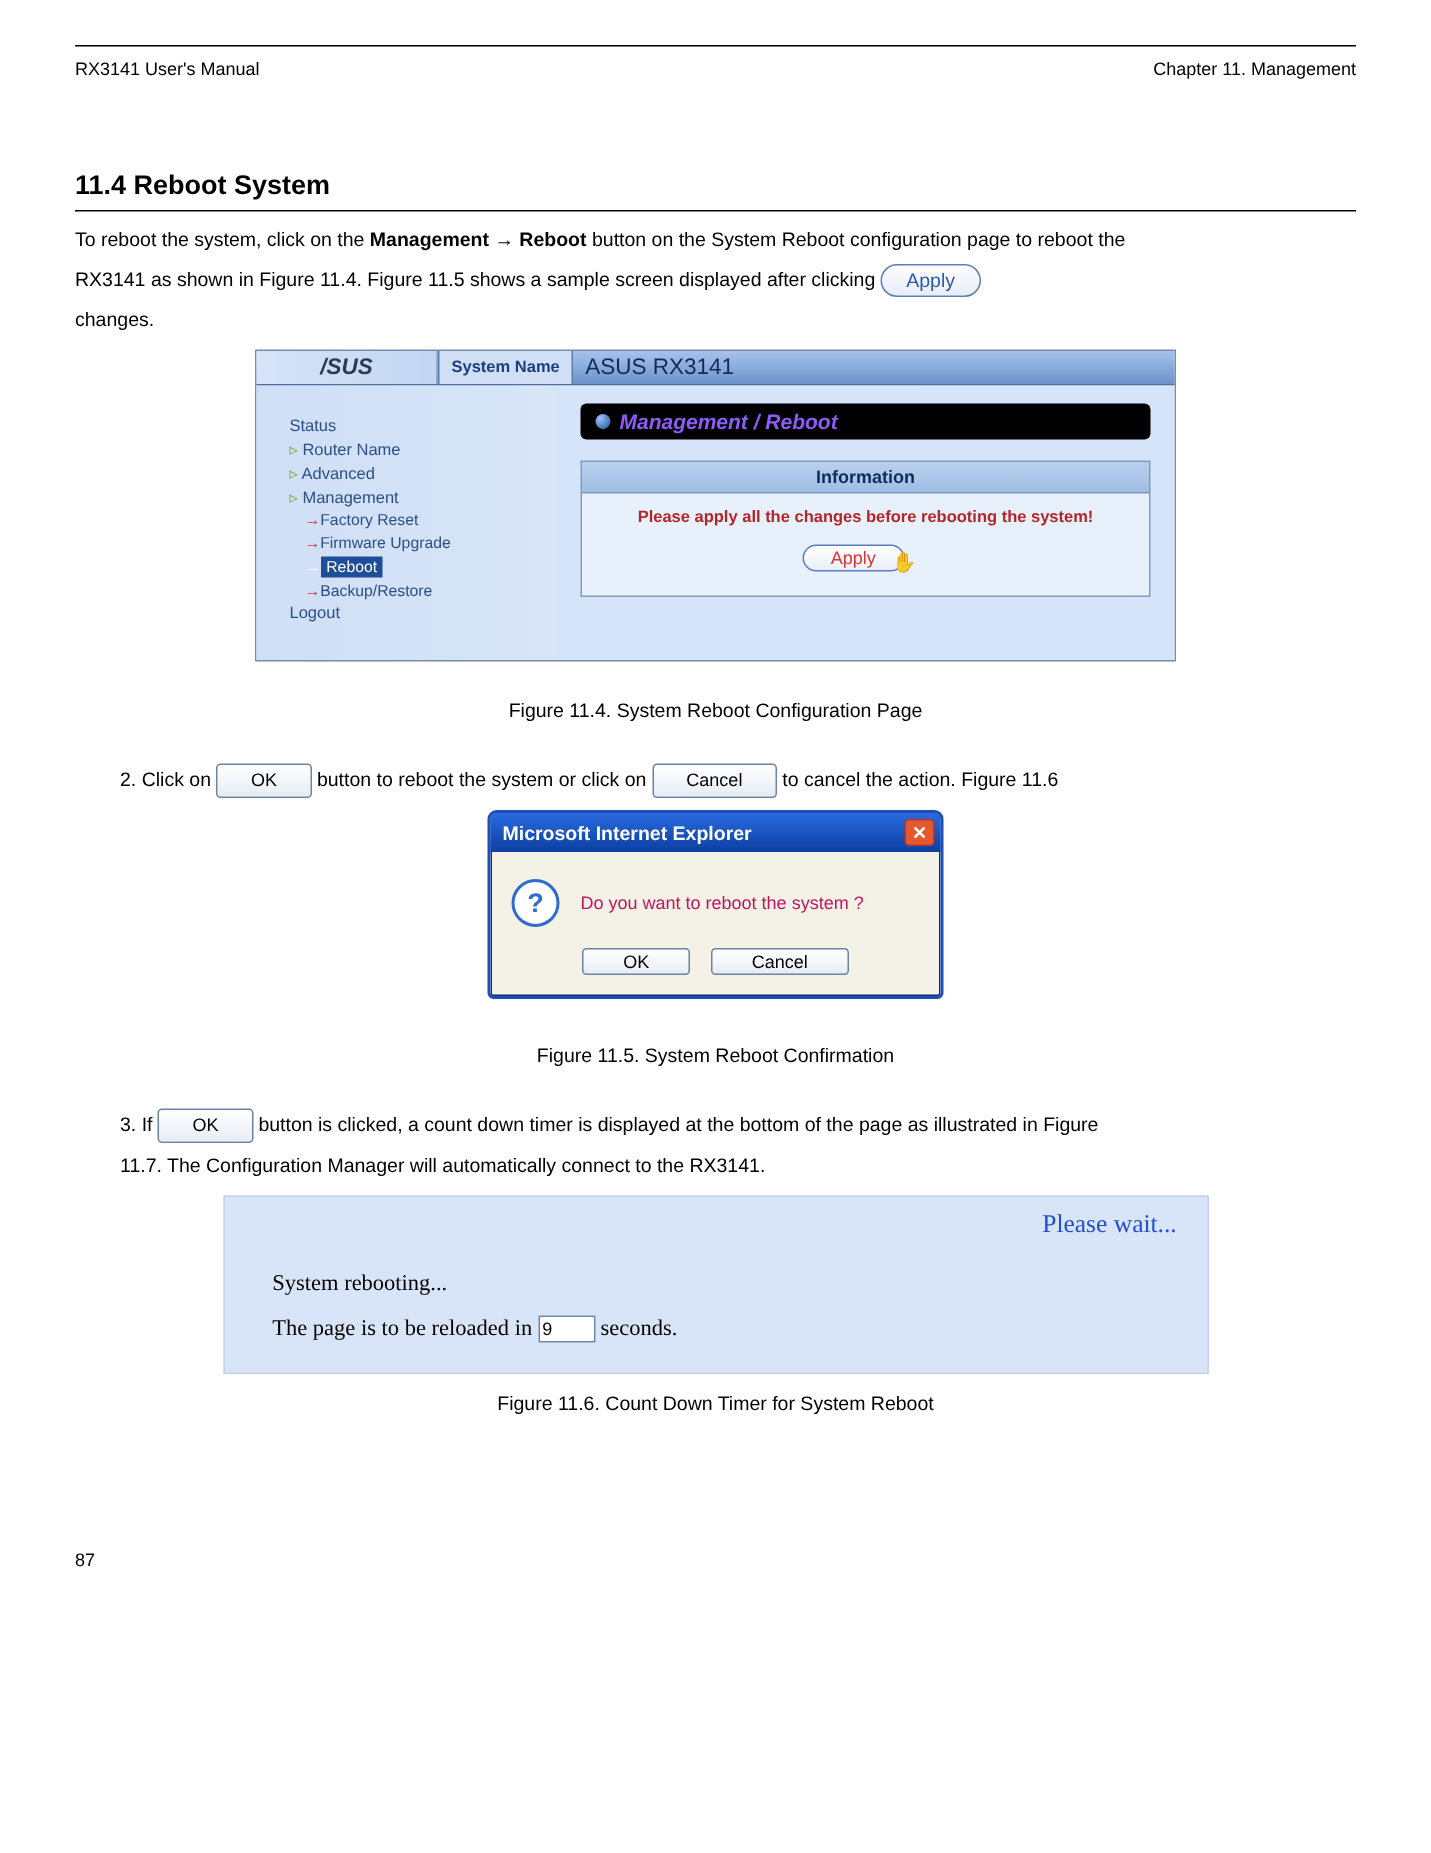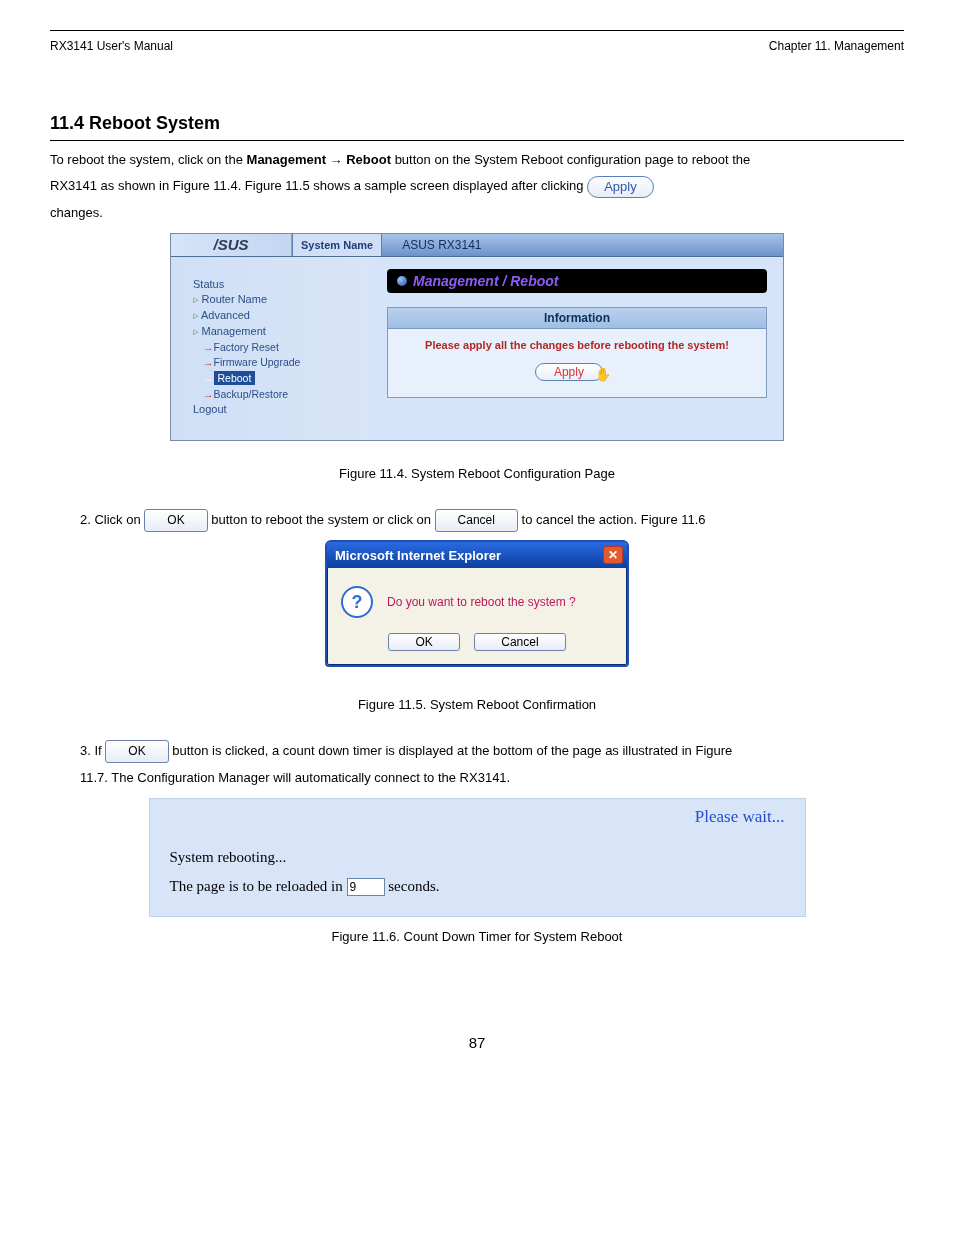--- a/index.html
+++ b/index.html
@@ -74,21 +74,21 @@
     font-weight:bold;font-style:italic;color:#2a3b55;font-size:15px;
     background:linear-gradient(to right,#d7e4f8,#c3d6f2);
     border-right:1px solid #8ba2c4;
   }
   .sysname-lbl {
     background:#d0dff6;border:1px solid #5f7fa8;border-top:none;border-bottom:none;
     padding:3px 8px;color:#1b3f7a;font-weight:bold;font-size:11px;
     display:flex;align-items:center;
   }
   .sysname-val {
-    flex:1;padding:3px 20px;color:#0f2d5a;font-size:12px;
+    flex:1;padding:3px 8px;color:#0f2d5a;font-size:15px;
     display:flex;align-items:center;
   }
   .scrbody { display:flex; }
   .sidebar {
     width: 170px;
     padding: 18px 8px 22px 22px;
     background:linear-gradient(to right,#cfdff6,#d8e5f7);
   }
   .sidebar div { color:#2b4f86; margin:3px 0; }
   .sidebar .sel { background:#1e4e9a;color:#fff;padding:1px 4px;display:inline-block; }
@@ -164,28 +164,28 @@
   
   .figcap { text-align:center;font-size:13px;margin:4px 0 28px; }
 
   
   .waitbox {
     width:615px;margin:10px auto 12px auto;background:#d8e4f7;border:1px solid #c2d2ea;
     padding:14px 20px 20px 20px;font-family:"Times New Roman",serif;font-size:15px;
     position:relative;
   }
   .waitbox .pw { position:absolute;right:20px;top:8px;color:#234fcf;font-size:17px; }
-  .waitbox .line { margin:12px 0 0 0; }
+  .waitbox .line { margin:12px 0 0 12px; }
   .waitbox input {
     width:32px;border:1px solid #6a85a9;font-size:12px;padding:1px 2px;
     font-family:Arial;
   }
 
   
-  .pagenum { text-align:center;font-size:15px;margin-top:90px; }
+  .pagenum { font-size:12px;margin-top:90px; }
 </style>
 </head>
 <body>
 
 <div class="page">
 
   <div class="header-line"></div>
   <div class="header-row">
     <span>RX3141 User's Manual</span>
     <span>Chapter 11. Management</span>

